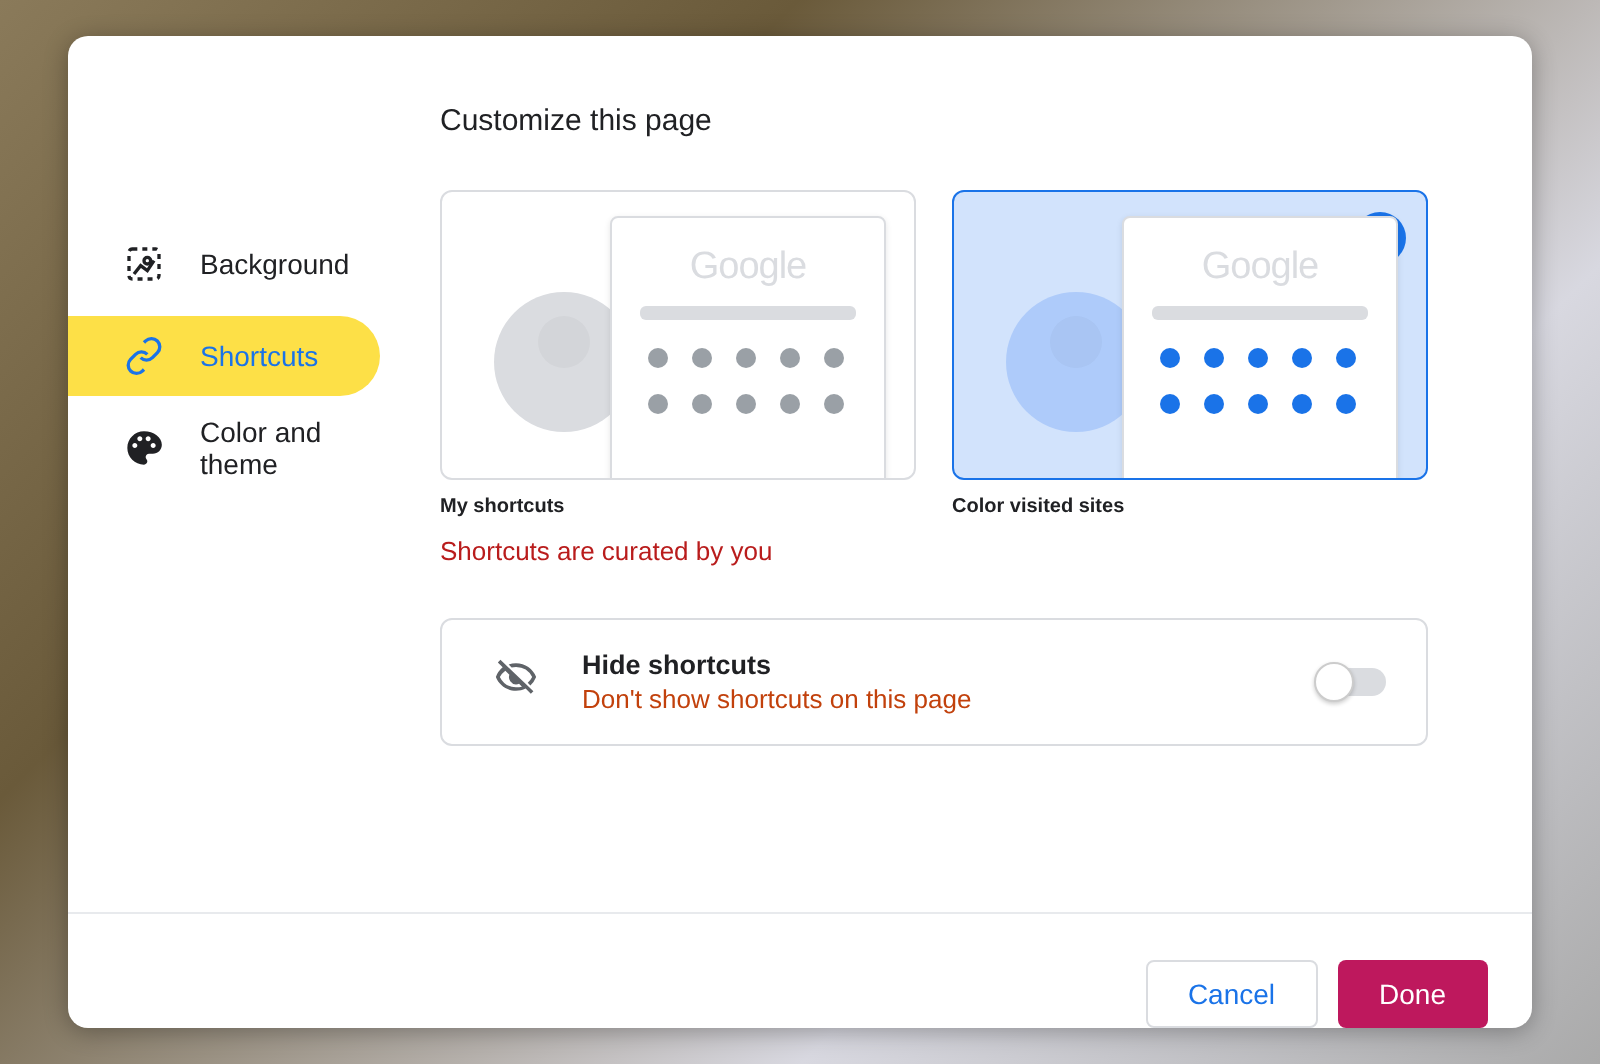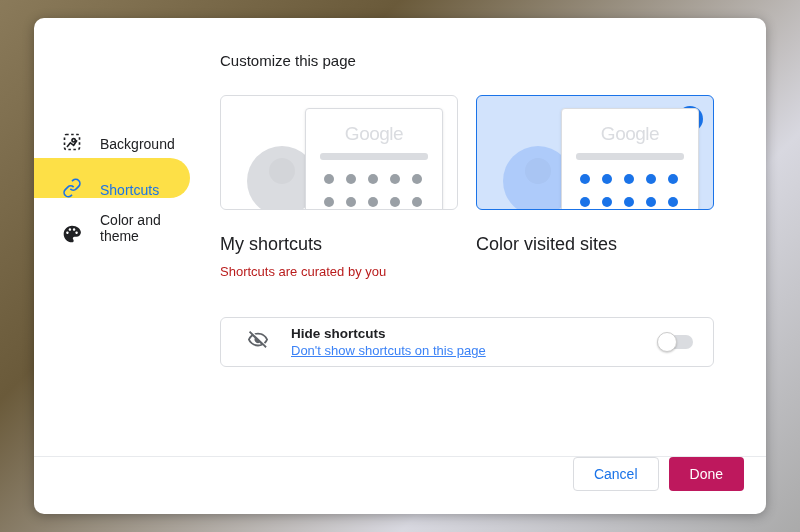--- a/index.html
+++ b/index.html
@@ -1,49 +1,49 @@
 <!DOCTYPE html>
 <html><head>
 <meta charset="utf-8">
 <style>
   * { box-sizing: border-box; margin: 0; padding: 0; font-family: Arial, sans-serif; }
   body { width: 800px; height: 532px; background: linear-gradient(135deg, #8a7a5a 0%, #6a5a3a 30%, #d8d8e0 70%, #aaa 100%); position: relative; }
   .dialog { position: absolute; top: 18px; left: 34px; width: 732px; height: 496px; background: #fff; border-radius: 10px; box-shadow: 0 2px 12px rgba(0,0,0,0.3); overflow: hidden; display: flex; flex-direction: column; }
   .body { flex: 1; display: flex; }
   .sidebar { width: 190px; padding-top: 94px; }
-  .sidebar-item { display: flex; align-items: flex-end; height: 40px; padding-left: 28px; margin-bottom: 6px; border-radius: 0 20px 20px 0; cursor: pointer; font-size: 14px; color: #202124; }
+  .sidebar-item { display: flex; align-items: center; height: 40px; padding-left: 28px; margin-bottom: 6px; border-radius: 0 20px 20px 0; cursor: pointer; font-size: 14px; color: #202124; }
   .sidebar-item.active { background: #fde047; color: #1a73e8; }
   .sidebar-item .icon { width: 20px; height: 20px; margin-right: 18px; color: #202124; }
   .sidebar-item.active .icon { color: #1a73e8; }
   .main { flex: 1; padding: 34px 52px 0 30px; }
   .title { font-size: 15px; color: #202124; margin-bottom: 26px; }
   .cards { display: flex; gap: 18px; }
   .card { width: 238px; }
-  .card-preview { height: 115px; border: 1px solid #dadce0; border-radius: 6px; position: relative; overflow: hidden; cursor: pointer; }
+  .card-preview { height: 145px; border: 1px solid #dadce0; border-radius: 6px; position: relative; overflow: hidden; cursor: pointer; }
   .card-preview.selected { border: 1px solid #1a73e8; background: #d2e3fc; }
   .preview-circle { position: absolute; width: 70px; height: 70px; border-radius: 50%; background: #dadce0; left: 26px; top: 50px; }
   .preview-circle.blue { background: #aecbfa; }
   .preview-circle::after { content:''; position:absolute; width:26px; height:26px; background:inherit; filter:brightness(0.97); border-radius:50%; left:22px; top:12px; }
   .mini-browser { position:absolute; right:14px; top:12px; width:138px; height:140px; background:#fff; border:1px solid #dadce0; border-radius:4px; box-shadow:0 1px 3px rgba(0,0,0,0.1); padding:14px 10px 0; }
   .mini-logo { text-align:center; font-size:19px; color:#dadce0; font-weight:500; letter-spacing:-0.5px; margin-bottom:8px; }
   .mini-bar { height:7px; background:#dadce0; border-radius:3px; margin:0 4px 14px; }
   .mini-dots { display:grid; grid-template-columns:repeat(5,1fr); gap:13px 10px; padding:0 8px; }
   .mini-dot { width:10px; height:10px; border-radius:50%; background:#9aa0a6; }
   .mini-dot.blue { background:#1a73e8; }
   .check-badge { position:absolute; top:10px; right:10px; width:26px; height:26px; background:#1a73e8; border-radius:50%; color:#fff; display:flex; align-items:center; justify-content:center; font-size:15px; }
-  .card-title { font-size:18px; font-weight:400; color:#202124; margin-top:24px; }
+  .card-title { font-size:10px; font-weight:700; color:#202124; margin-top:8px; }
   .card-desc { font-size:13px; color:#b91c1c; margin-top:8px; line-height:1.4; }
-  .hide-row { margin-top:36px; border:1px solid #dadce0; border-radius:6px; height:50px; display:flex; align-items:center; padding:0 20px 0 26px; }
+  .hide-row { margin-top:24px; border:1px solid #dadce0; border-radius:6px; height:64px; display:flex; align-items:center; padding:0 20px 0 26px; }
   .hide-icon { color:#5f6368; margin-right:22px; }
   .hide-text { flex:1; }
   .hide-title { font-size:13.5px; font-weight:600; color:#202124; }
-  .hide-desc { font-size:13px; color:#3b82f6; margin-top:2px;text-decoration:underline; }
+  .hide-desc { font-size:13px; color:#c2410c; margin-top:2px; }
   .toggle { width:34px; height:14px; background:#dadce0; border-radius:8px; position:relative; cursor:pointer; }
   .toggle::after { content:''; position:absolute; width:18px; height:18px; background:#fff; border:1px solid #ccc; border-radius:50%; top:-3px; left:-2px; box-shadow:0 1px 2px rgba(0,0,0,0.2); }
-  .footer { height:58px; border-top:1px solid #e8eaed; display:flex; justify-content:flex-end; align-items:flex-start; padding-right:22px; gap:10px; }
+  .footer { height:58px; border-top:1px solid #e8eaed; display:flex; justify-content:flex-end; align-items:flex-end; padding-right:22px; gap:10px; }
   .btn { height:34px; padding:0 20px; font-size:14px; border-radius:4px; cursor:pointer; border:1px solid transparent; }
   .btn-cancel { background:#fff; border-color:#dadce0; color:#1a73e8; }
   .btn-done { background:#be185d; color:#fff; }
 </style>
 </head>
 <body>
 
 <div class="dialog">
   <div class="body">
     <div class="sidebar">

